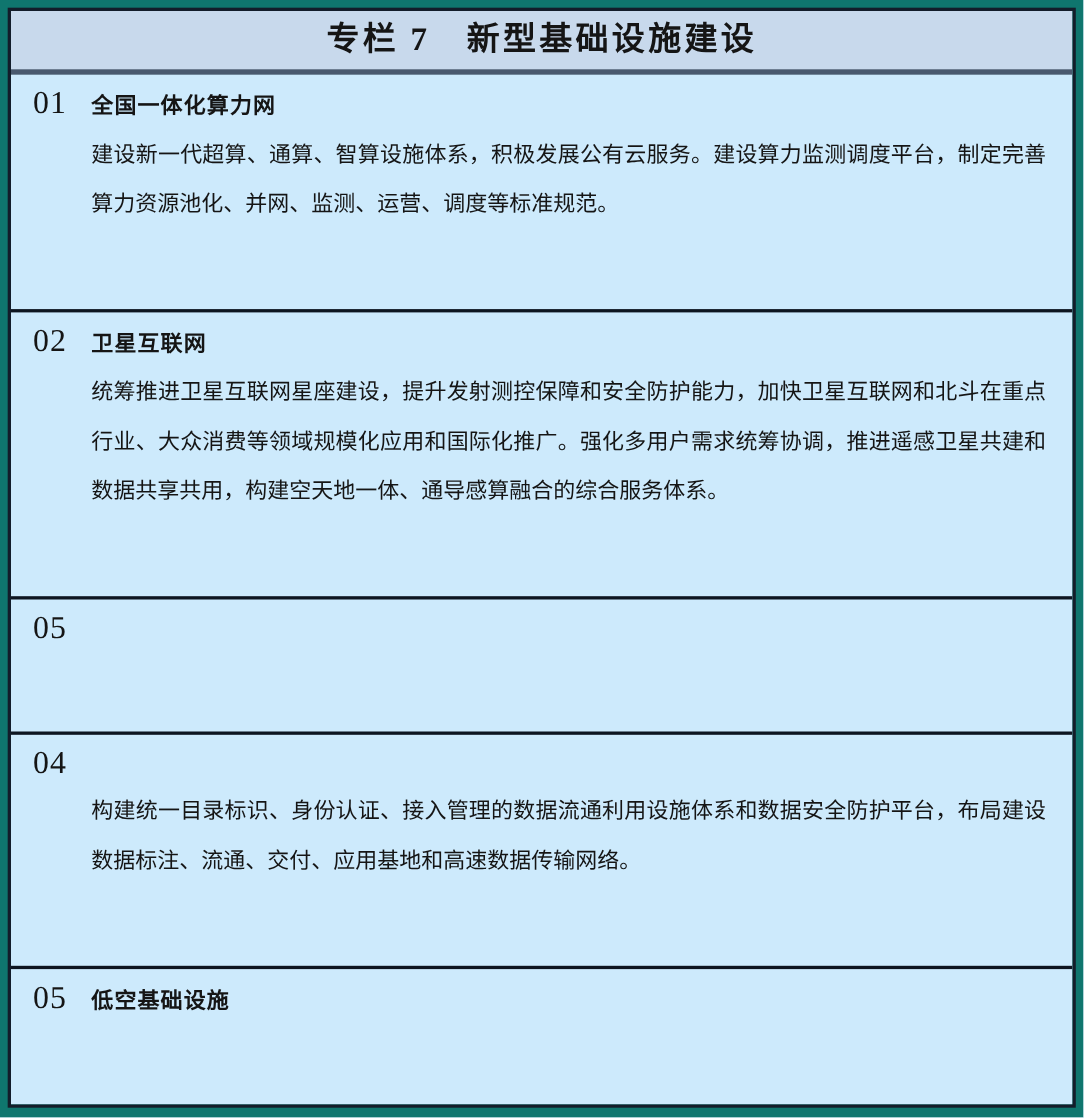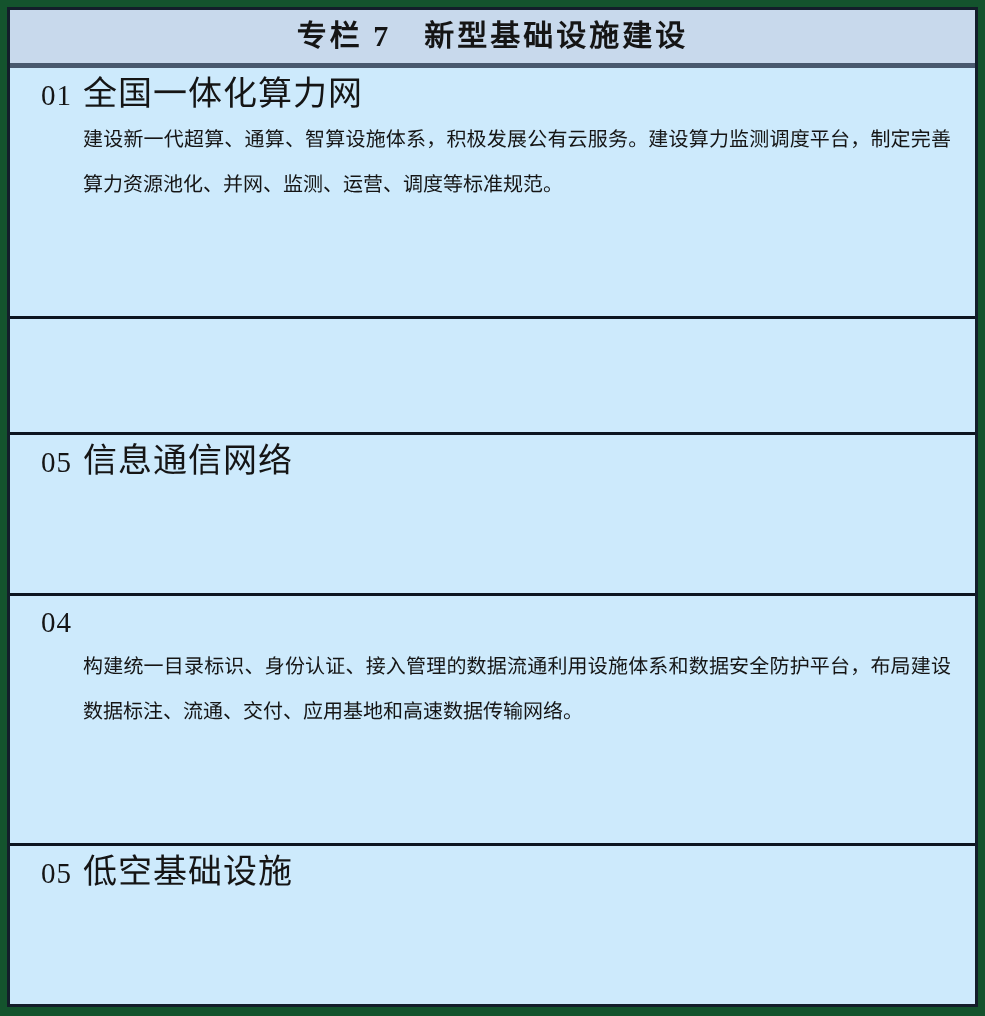--- a/index.html
+++ b/index.html
@@ -7,21 +7,21 @@
     padding: 0;
     background: #ffffff;
     font-family: "Liberation Serif", "DejaVu Serif", serif;
     color: #151515;
   }
   .page {
     width: 985px;
     height: 1016px;
     box-sizing: border-box;
     padding: 7px 7px;
-    background: #14532d;
+    background: #0f766e;
   }
   .panel {
     box-sizing: border-box;
     width: 971px;
     height: 1000px;
     border: 3px solid #131d2a;
     display: flex;
     flex-direction: column;
     overflow: hidden;
   }
@@ -55,25 +55,24 @@
   .sec-head {
     display: flex;
     align-items: baseline;
     line-height: 44px;
   }
   .sec-num {
     width: 53px;
     flex: 0 0 auto;
     font-size: 29px;
     letter-spacing: 1px;
-    text-align: center;
   }
   .sec-title {
-    font-size: 34px;
-    font-weight: normal;
+    font-size: 20px;
+    font-weight: bold;
     letter-spacing: 1px;
     text-align: center;
   }
   .sec-text {
     margin: 0 0 0 53px;
     font-size: 20px;
     line-height: 45px;
     text-align: justify;
     text-justify: inter-ideograph;
   }
@@ -92,26 +91,30 @@
 
       <div class="section">
         <div class="sec-head">
           <span class="sec-num">01</span>
           <span class="sec-title">全国一体化算力网</span>
         </div>
         <p class="sec-text">建设新一代超算、通算、智算设施体系，积极发展公有云服务。建设算力监测调度平台，制定完善算力资源池化、并网、监测、运营、调度等标准规范。</p>
       </div>
 
       <div class="section">
+        <div class="sec-head">
+          <span class="sec-num">02</span>
+          <span class="sec-title">卫星互联网</span>
+        </div>
+        <p class="sec-text">统筹推进卫星互联网星座建设，提升发射测控保障和安全防护能力，加快卫星互联网和北斗在重点行业、大众消费等领域规模化应用和国际化推广。强化多用户需求统筹协调，推进遥感卫星共建和数据共享共用，构建空天地一体、通导感算融合的综合服务体系。</p>
       </div>
 
       <div class="section">
         <div class="sec-head">
           <span class="sec-num">05</span>
-          <span class="sec-title">信息通信网络</span>
         </div>
       </div>
 
       <div class="section">
         <div class="sec-head">
           <span class="sec-num">04</span>
         </div>
         <p class="sec-text">构建统一目录标识、身份认证、接入管理的数据流通利用设施体系和数据安全防护平台，布局建设数据标注、流通、交付、应用基地和高速数据传输网络。</p>
       </div>
 

